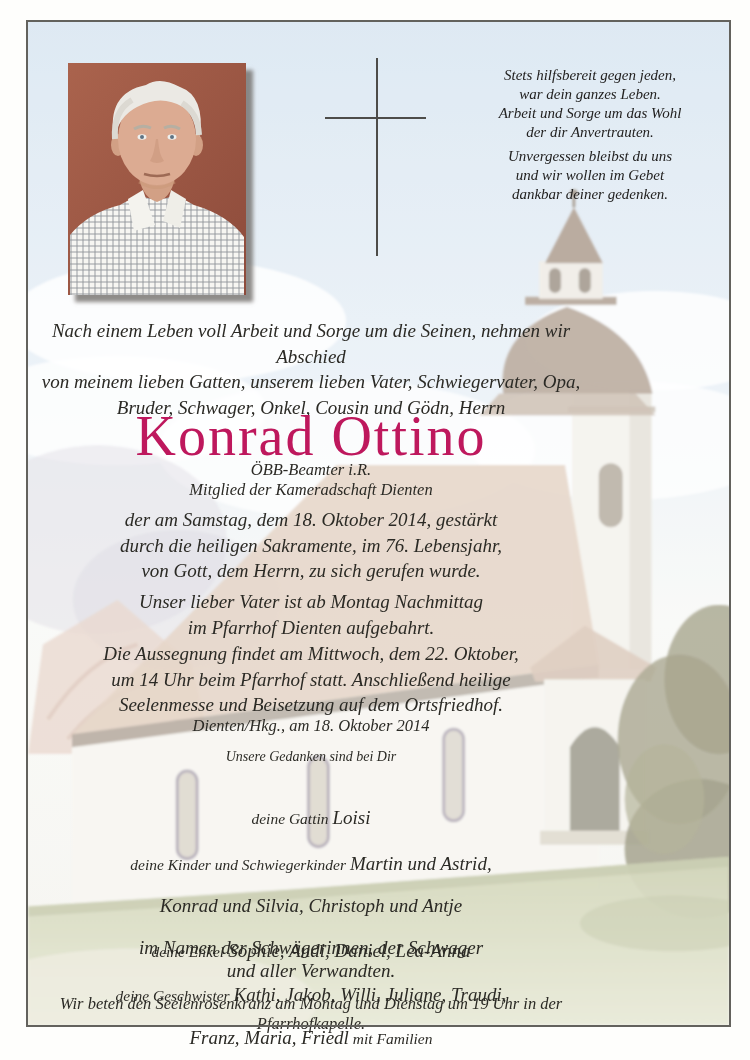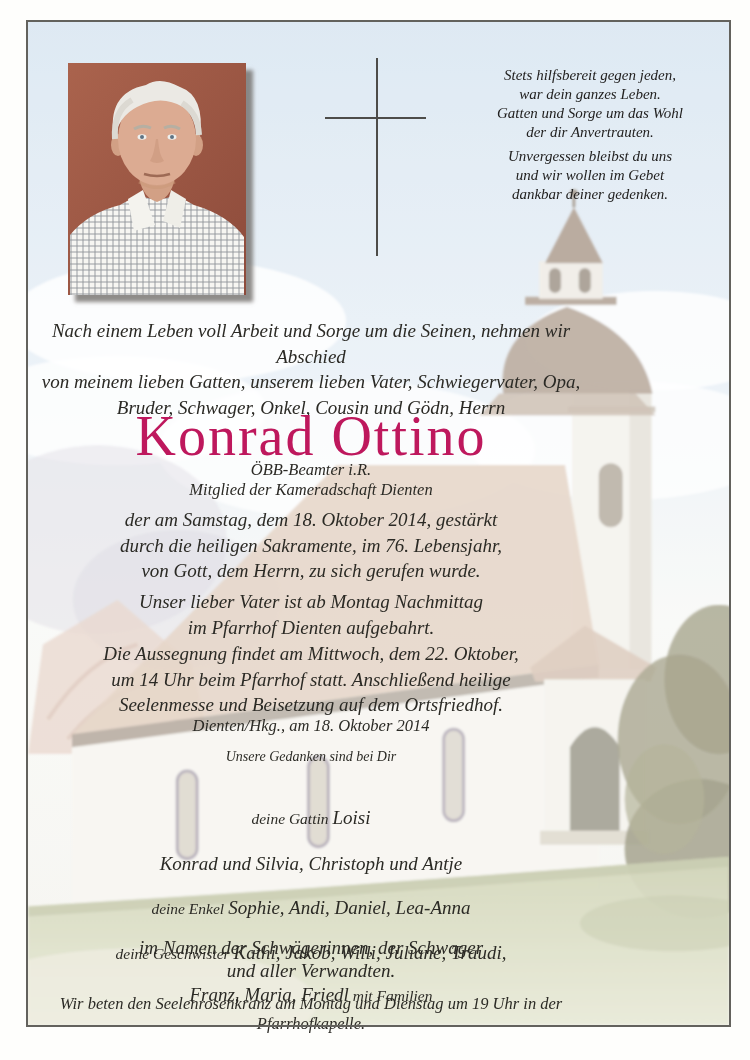--- a/index.html
+++ b/index.html
@@ -184,21 +184,21 @@
     </svg>
   </div>
 
   <div class="cross">
     <div class="v"></div>
     <div class="h"></div>
   </div>
 
   <div class="txt verse">Stets hilfsbereit gegen jeden,
 war dein ganzes Leben.
-Gatten und Sorge um das Wohl
+Arbeit und Sorge um das Wohl
 der dir Anvertrauten.</div>
   <div class="txt verse2">Unvergessen bleibst du uns
 und wir wollen im Gebet
 dankbar deiner gedenken.</div>
 
   <div class="txt intro">Nach einem Leben voll Arbeit und Sorge um die Seinen, nehmen wir Abschied
 von meinem lieben Gatten, unserem lieben Vater, Schwiegervater, Opa,
 Bruder, Schwager, Onkel, Cousin und Gödn, Herrn</div>
 
   <div class="txt name">Konrad Ottino</div>
@@ -213,20 +213,21 @@
   <div class="txt para-funeral">Die Aussegnung findet am Mittwoch, dem 22. Oktober,
 um 14 Uhr beim Pfarrhof statt. Anschließend heilige
 Seelenmesse und Beisetzung auf dem Ortsfriedhof.</div>
 
   <div class="txt dateline">Dienten/Hkg., am 18. Oktober 2014</div>
 
   <div class="txt heading">Unsere Gedanken sind bei Dir</div>
 
   <div class="txt family">
     <div class="fam-line g1"><span class="fam-small">deine Gattin</span> <span class="fam-big">Loisi</span></div>
+    <div class="fam-line"><span class="fam-small">deine Kinder und Schwiegerkinder</span> <span class="fam-big">Martin und Astrid,</span></div>
     <div class="fam-line g2"><span class="fam-big">Konrad und Silvia, Christoph und Antje</span></div>
     <div class="fam-line g2"><span class="fam-small">deine Enkel</span> <span class="fam-big">Sophie, Andi, Daniel, Lea-Anna</span></div>
     <div class="fam-line"><span class="fam-small">deine Geschwister</span> <span class="fam-big">Kathi, Jakob, Willi, Juliane, Traudi,</span></div>
     <div class="fam-line"><span class="fam-big">Franz, Maria, Friedl</span> <span class="fam-small">mit Familien</span></div>
   </div>
 
   <div class="txt closing">im Namen der Schwägerinnen, der Schwager
 und aller Verwandten.</div>
 
   <div class="txt rosary">Wir beten den Seelenrosenkranz am Montag und Dienstag um 19 Uhr in der Pfarrhofkapelle.</div>

